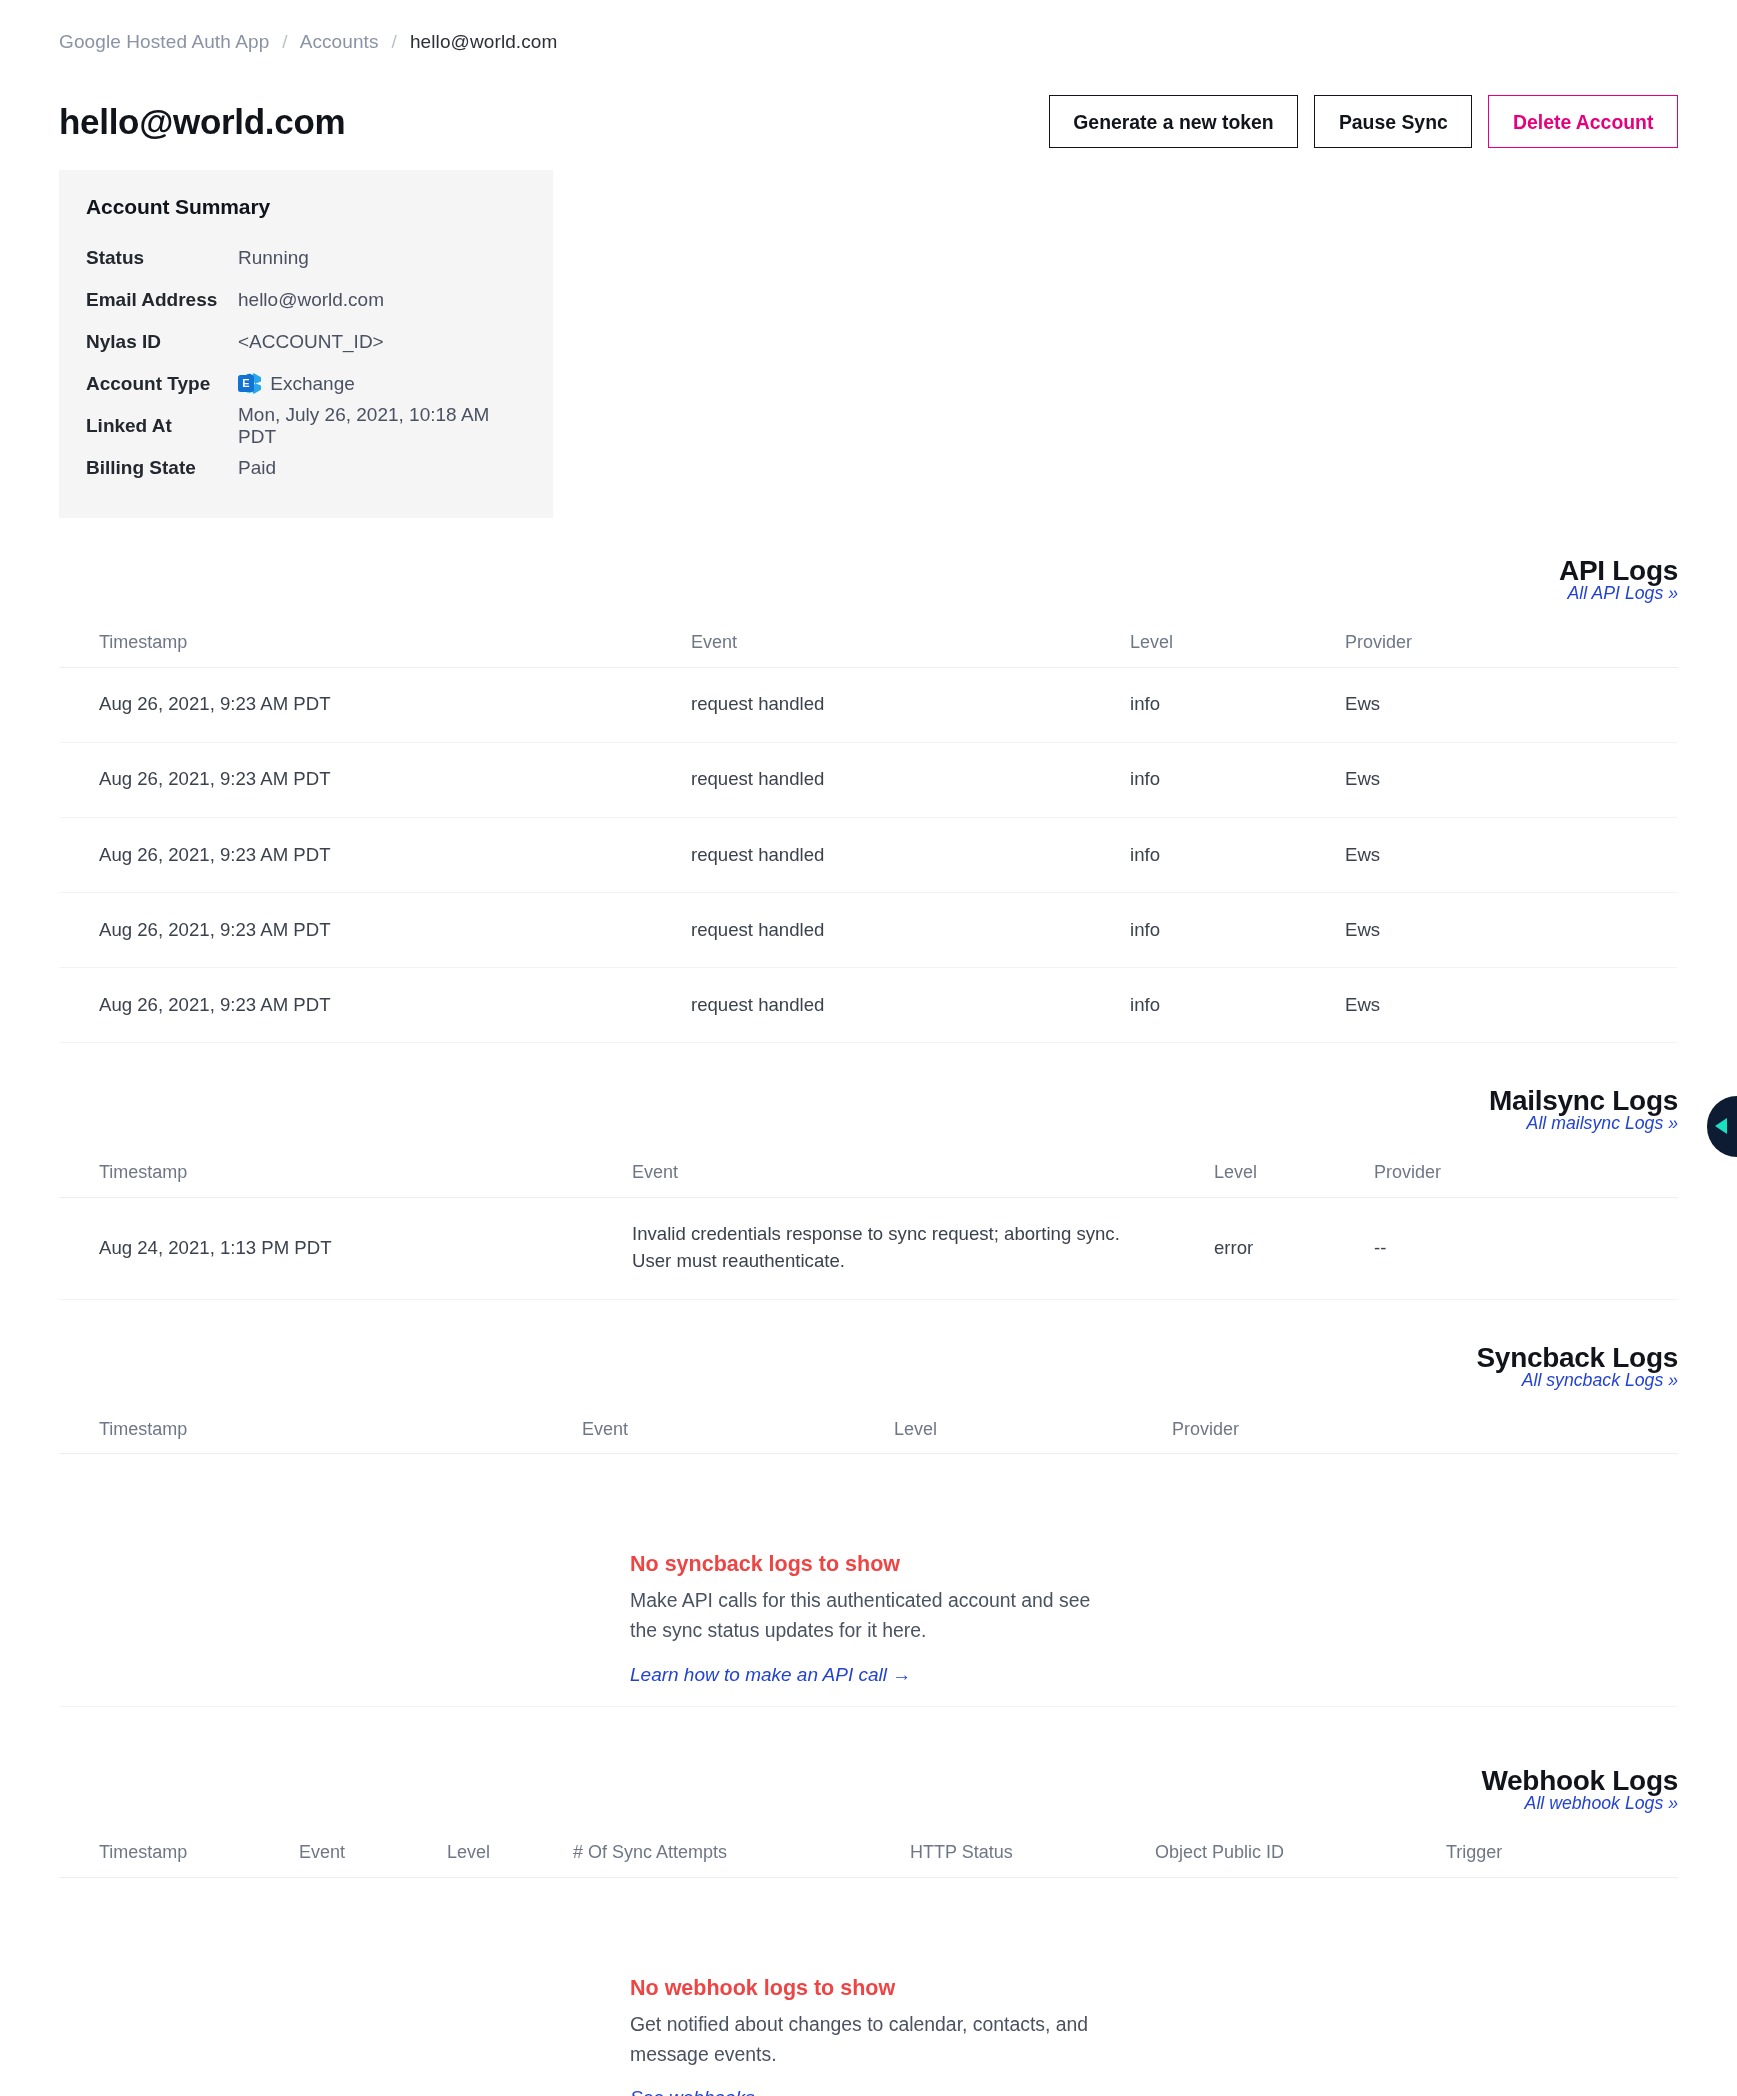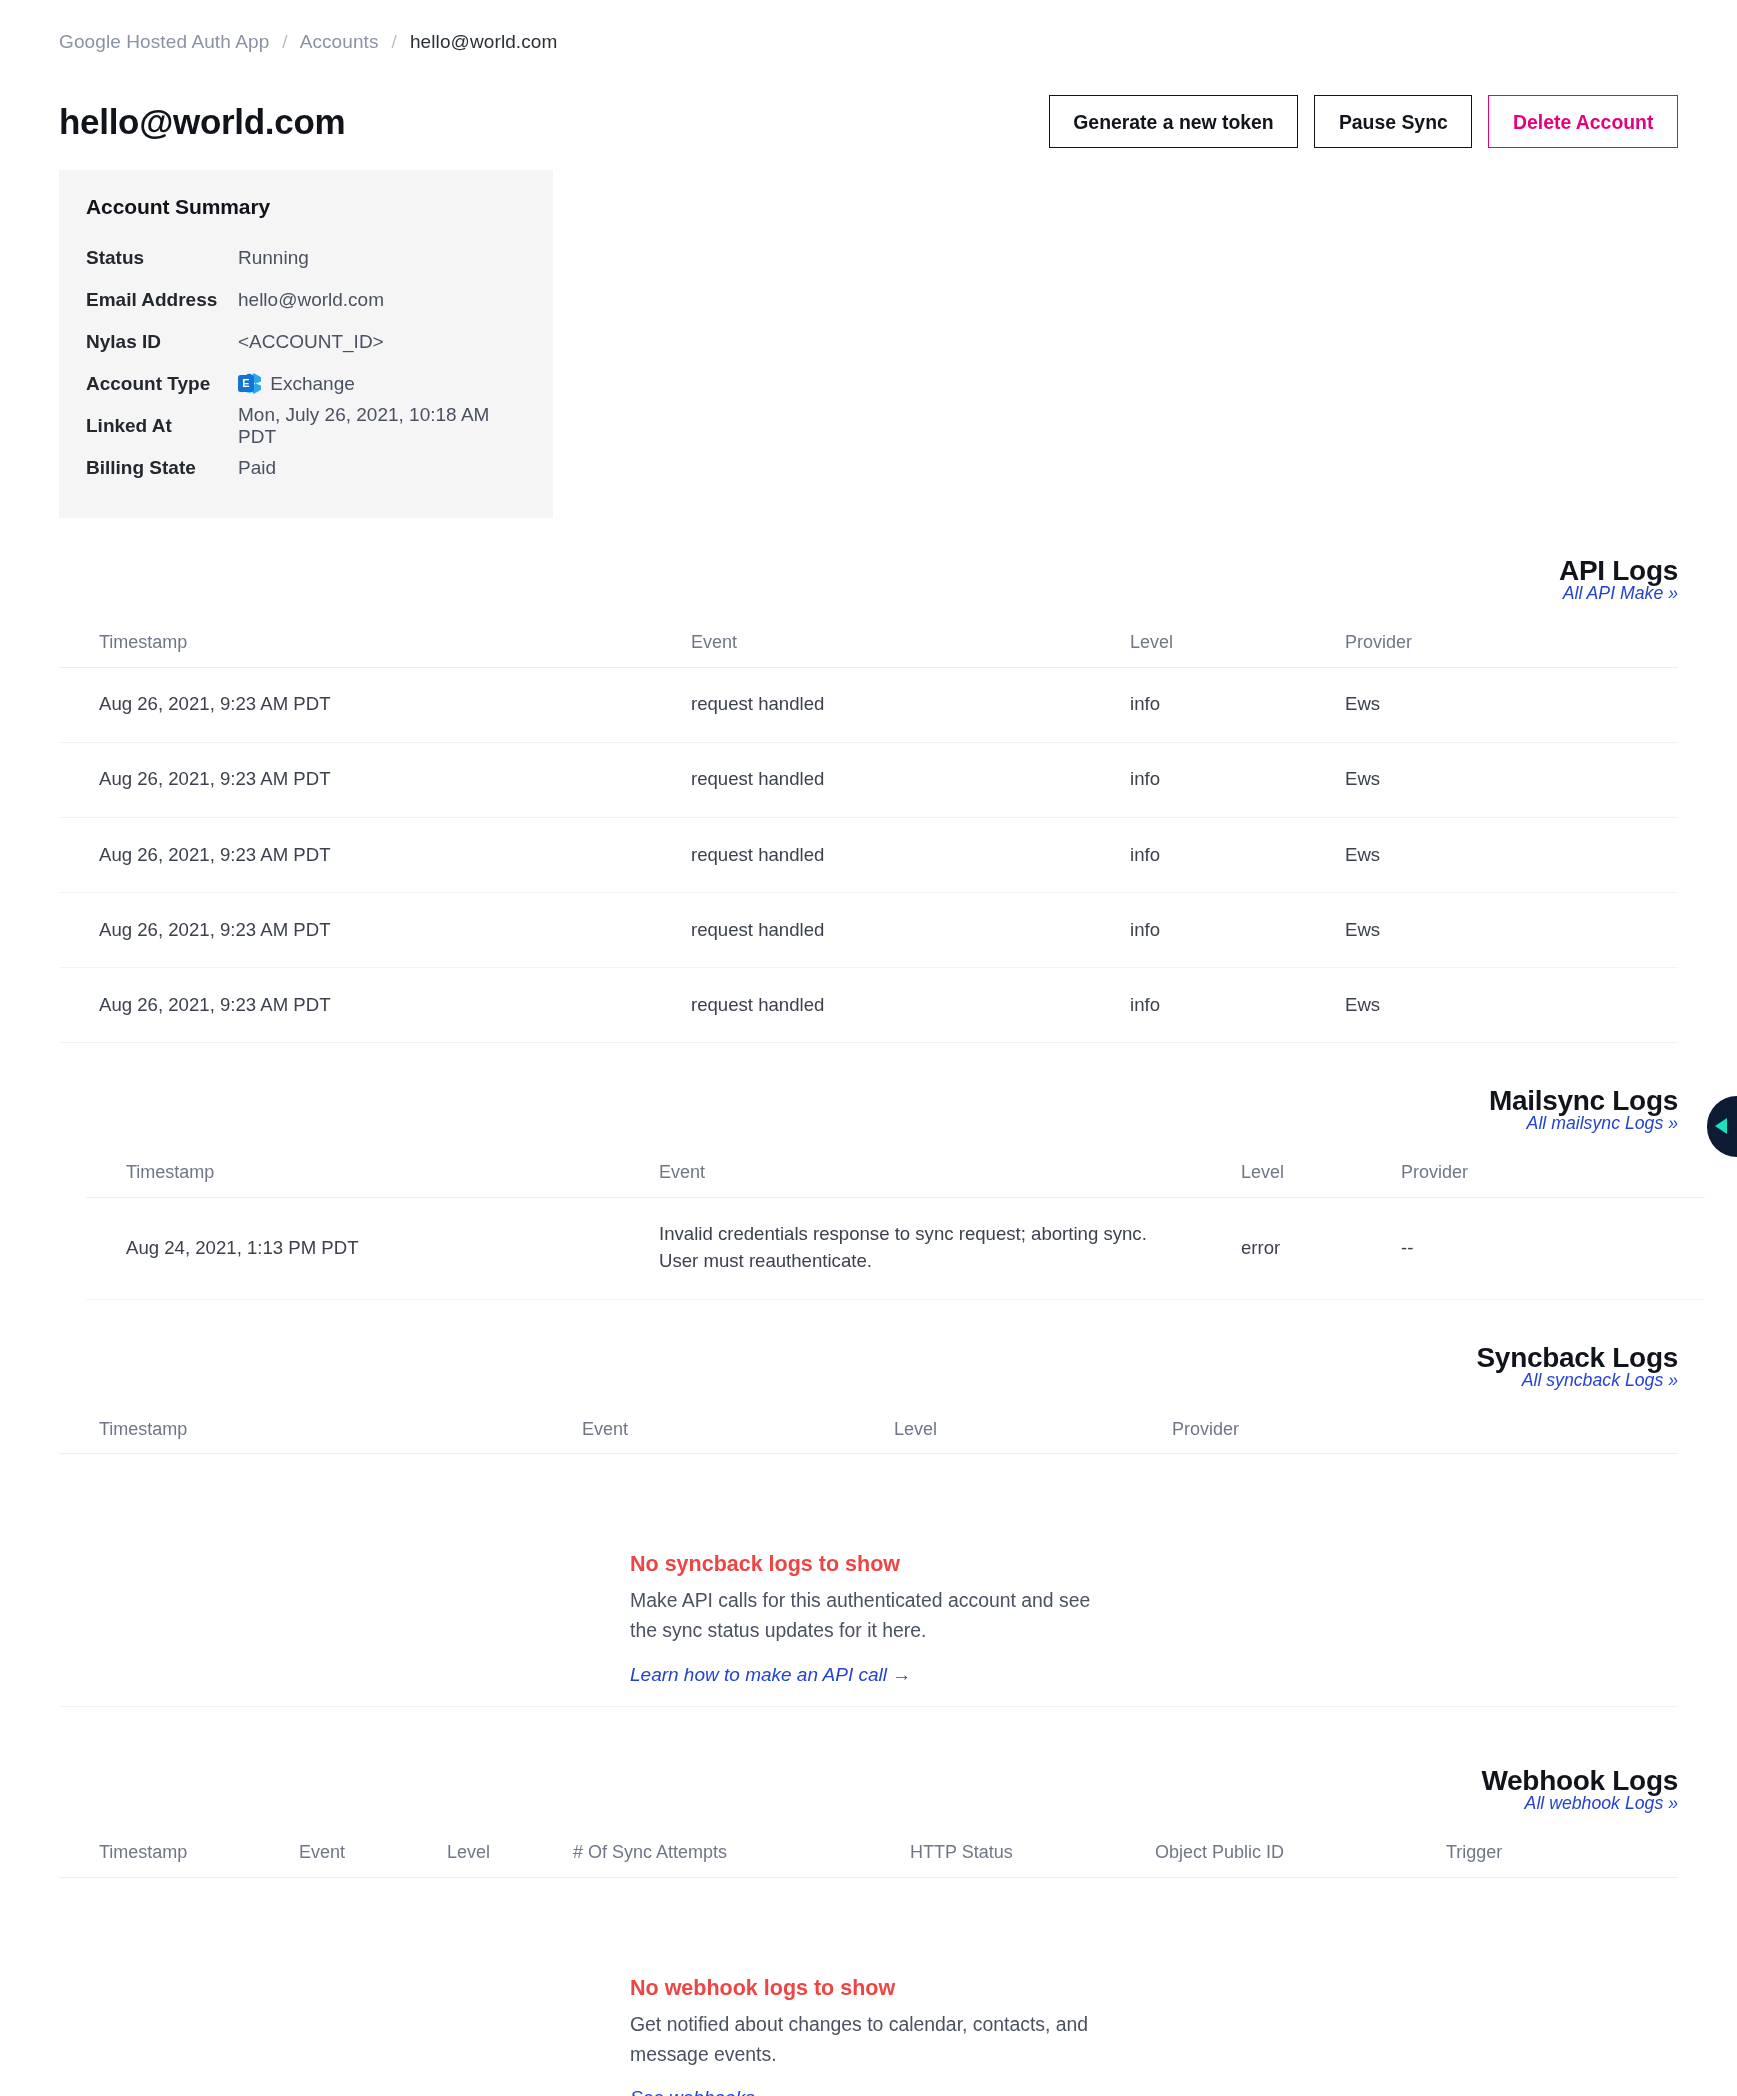--- a/index.html
+++ b/index.html
@@ -294,21 +294,21 @@
 
     <div class="summary-row">
       <div class="summary-key">Billing State</div>
       <div class="summary-val">Paid</div>
     </div>
   </div>
 
   <div class="section" style="margin-top:39px;">
     <div class="section-head">
       <div class="section-title">API Logs</div>
-      <a class="section-link" href="#">All API Make »</a>
+      <a class="section-link" href="#">All API Logs »</a>
     </div>
     <table class="logs">
       <colgroup>
           <col style="width:632px">
           <col style="width:439px">
           <col style="width:215px">
           <col style="width:333px">
         </colgroup>
       <thead>
         <tr>
@@ -346,21 +346,21 @@
         <tr>
           <td class="first">Aug 26, 2021, 9:23 AM PDT</td>
           <td>request handled</td>
           <td>info</td>
           <td>Ews</td>
         </tr>
       </tbody>
     </table>
   </div>
 
-  <div class="section" style="margin-top:44px;margin-left:27px;">
+  <div class="section" style="margin-top:44px;">
     <div class="section-head">
       <div class="section-title">Mailsync Logs</div>
       <a class="section-link" href="#">All mailsync Logs »</a>
     </div>
     <table class="logs">
       <colgroup>
           <col style="width:573px">
           <col style="width:582px">
           <col style="width:160px">
           <col style="width:304px">

